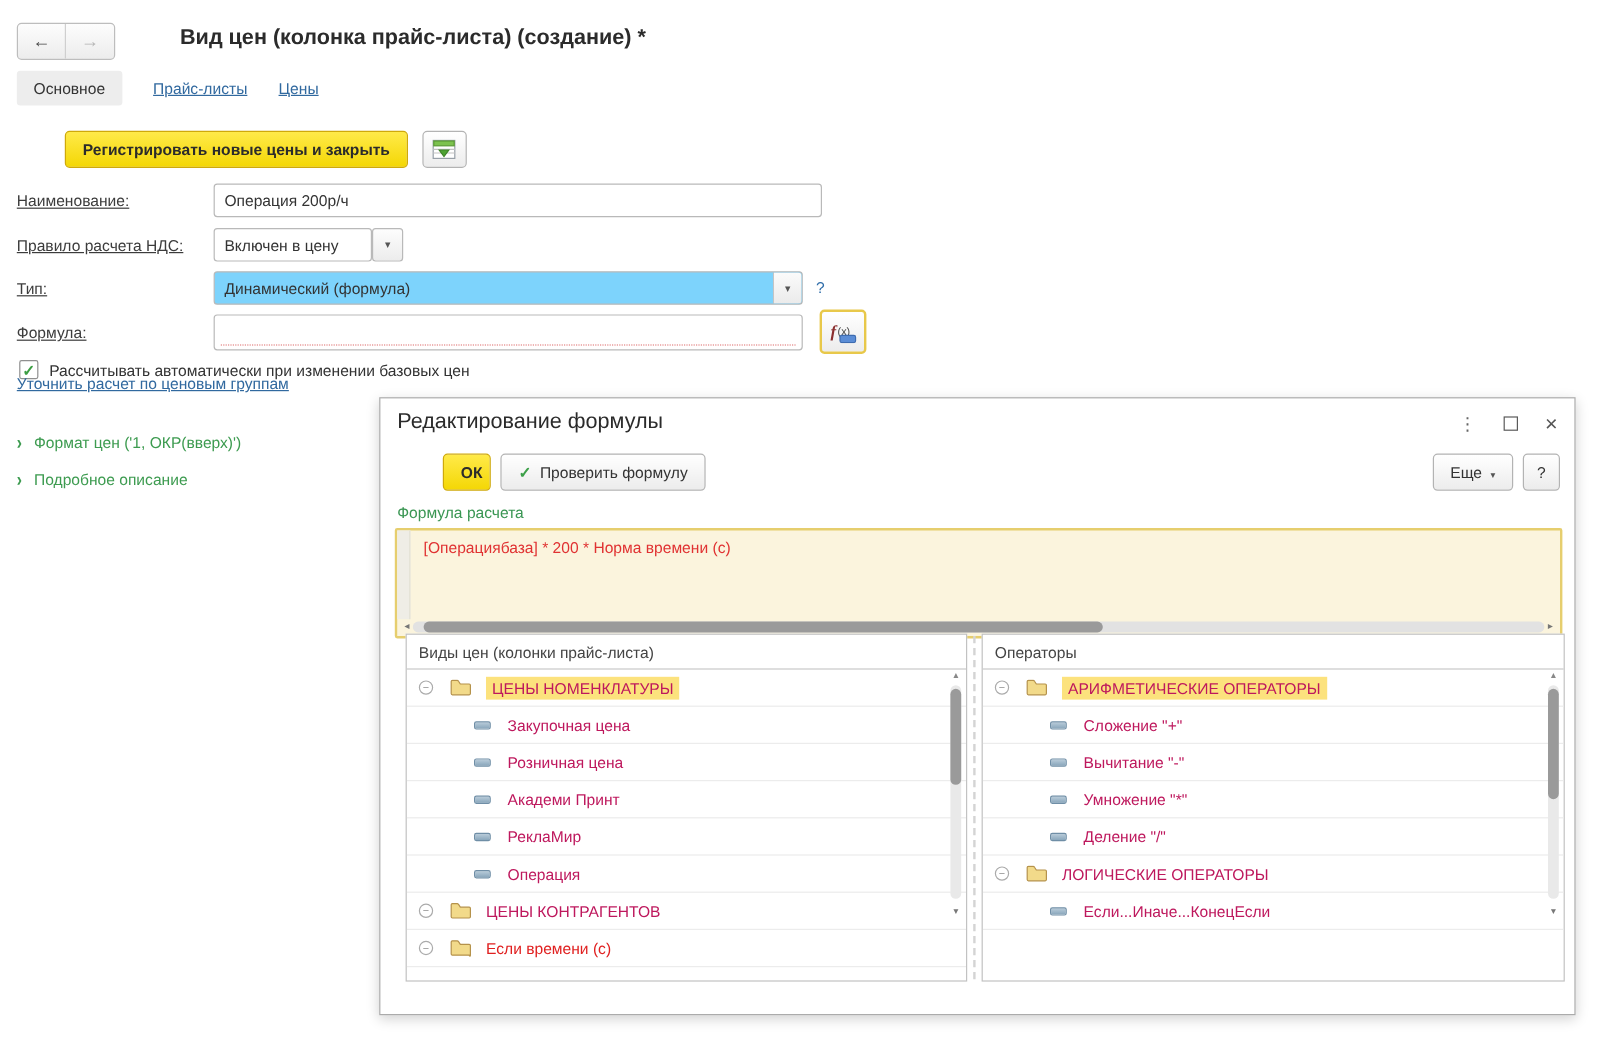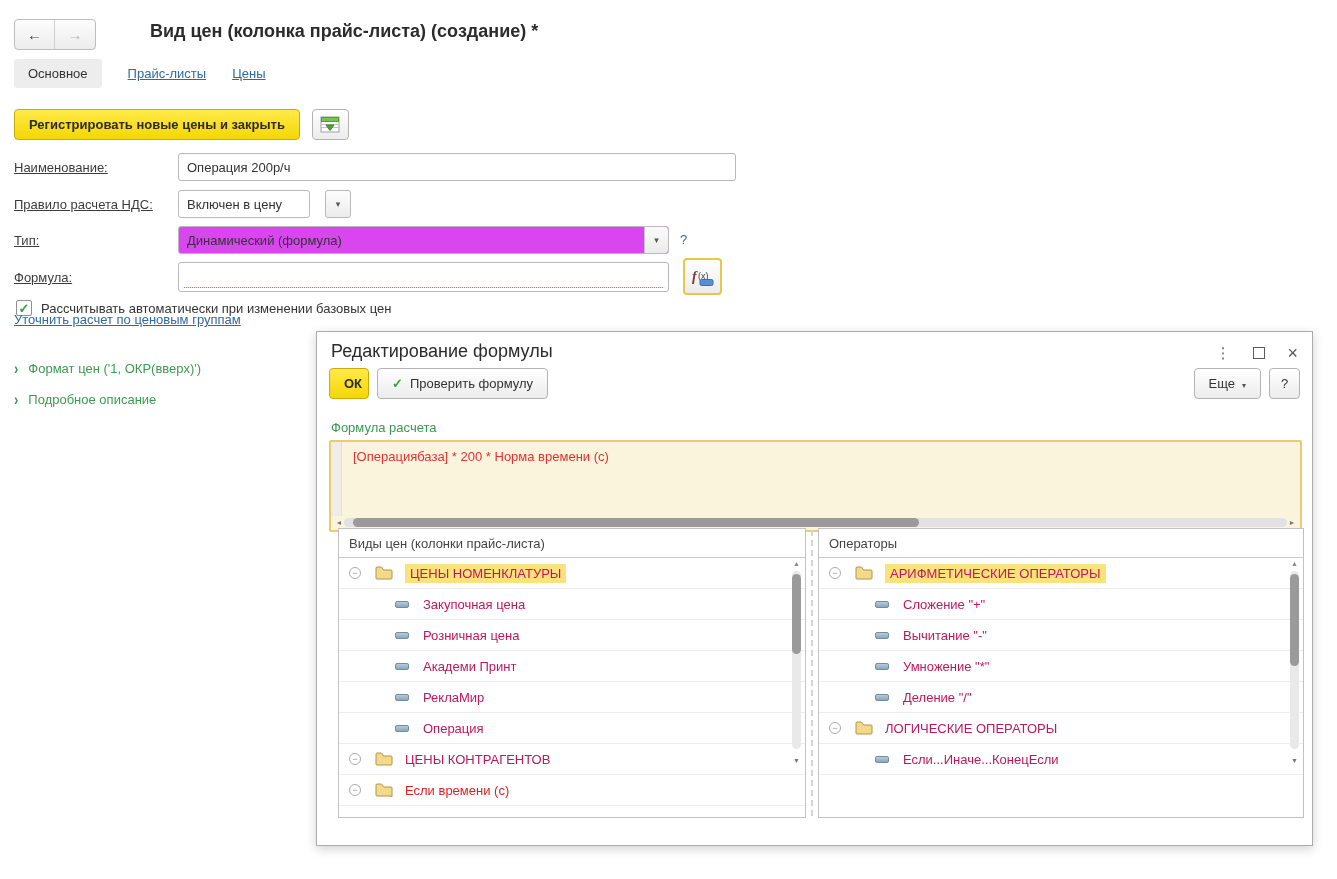--- a/index.html
+++ b/index.html
@@ -22,33 +22,33 @@
   .page-title { left:150px; top:21px; font-size:18px; font-weight:600; color:#2b2b2b; }
 
   .tabs { left:14px; top:59px; display:flex; align-items:center; gap:26px; }
   .tab-active { background:#ededed; border-radius:3px; padding:7px 14px; color:#333; }
   .tab-link { color:#31699f; text-decoration:underline; cursor:pointer; }
 
   .cmdbar { left:14px; top:109px; display:flex; gap:12px; align-items:center; }
   .btn { height:31px; border:1px solid #b3b3b3; border-radius:4px; background:linear-gradient(#ffffff,#ececec);
     padding:0 14px; font-size:13px; color:#333; cursor:pointer;
     font-family:"Liberation Sans",sans-serif; }
-  .btn-yellow { background:linear-gradient(#ffea49,#f4d705); border:1px solid #cfa90a; font-weight:bold; color:#2b2b2b; }
+  .btn-yellow { background:linear-gradient(#ffea49,#f4d705); border:1px solid #cfa90a; font-weight:bold; color:#2b2b2b;margin-left:40px; }
   .icon-btn { width:37px; padding:0; display:flex; align-items:center; justify-content:center; }
 
   .flabel { left:14px; color:#3c3c3c;text-decoration:underline; }
   .txt-input { border:1px solid #b9b9b9; border-radius:3px; background:#fff; height:28px;
     display:flex; align-items:center; padding:0 8px; }
-  .combo { border:1px solid #b9b9b9; border-radius:3px; background:#d946ef; height:28px;
+  .combo { border:1px solid #b9b9b9; border-radius:3px; background:#7dd3fc; height:28px;
     display:flex; align-items:stretch; }
   .combo .val { flex:1; display:flex; align-items:center; padding:0 8px; }
   .combo .arrow { width:24px; border-left:1px solid #c4c4c4; background:linear-gradient(#fbfbfb,#ebebeb);
     display:flex; align-items:center; justify-content:center; color:#555; font-size:9px; cursor:pointer;
     border-radius:0 3px 3px 0; }
-  .combo-split { display:flex; gap:15px;align-items:center; }
+  .combo-split { display:flex; gap:0;align-items:center; }
   .drop-btn { width:26px; height:28px; border:1px solid #b9b9b9; border-radius:3px;
     background:linear-gradient(#fdfdfd,#ececec); color:#555; font-size:9px; display:flex;
     align-items:center; justify-content:center; cursor:pointer; }
   .req { position:relative; }
   .req::after { content:""; position:absolute; left:5px; right:5px; bottom:3px;
     border-bottom:1px dotted #dd6a6a; }
   .help-link { color:#2f6da9; cursor:pointer; }
 
   .chk-row { left:16px; top:300px; display:flex; align-items:center; gap:9px; }
   .chk-box { width:16px; height:16px; border:1px solid #8f8f8f; border-radius:2px; background:#fff;
@@ -60,21 +60,21 @@
 
   
   .dialog { left:316px; top:331px; width:997px; height:515px; background:#fff;
     border:1px solid #ababab; box-shadow:0 3px 10px rgba(0,0,0,.18); }
   .dlg-title { left:14px; top:9px; font-size:18px; color:#2b2b2b; }
   .dlg-controls { right:14px; top:12px; display:flex; gap:22px; align-items:center; color:#555; }
   .dots { font-size:15px; letter-spacing:1px; cursor:pointer; color:#666; }
   .maxi { width:12px; height:12px; border:1.5px solid #5a5a5a; cursor:pointer; }
   .closex { font-size:18px; color:#555; cursor:pointer; line-height:12px; }
 
-  .dlg-cmdbar { left:12px; right:12px; top:36px; display:flex; gap:8px; align-items:flex-end; }
+  .dlg-cmdbar { left:12px; right:12px; top:46px; display:flex; gap:8px; align-items:flex-end; }
   .btn-ok { width:40px; font-weight:bold; }
   .check-ic { color:#3da049; font-weight:bold; margin-right:7px; }
   .spacer { flex:1; }
   .more-arrow { font-size:8px; color:#555; margin-left:7px; }
   .btn-help { width:31px; padding:0; }
 
   .frm-label { left:14px; top:88px; color:#3a9653; }
   .frm-box { left:12px; top:108px; width:973px; height:92px; border:2px solid #e6ce6e; border-radius:2px;
     background:#fbf4dd; }
   .frm-gutter { position:absolute; left:0; top:0; bottom:14px; width:11px; background:#efede6;
@@ -137,21 +137,21 @@
       <rect x="1" y="1" width="18" height="15" fill="#fff" stroke="#98a0a8"></rect>
       <rect x="1.5" y="1.5" width="17" height="4" fill="#7cc24e" stroke="#5a9a35"></rect>
       <line x1="1" y1="8.5" x2="19" y2="8.5" stroke="#c2c2c2"></line>
       <line x1="1" y1="11.5" x2="19" y2="11.5" stroke="#c2c2c2"></line>
       <path d="M6 9 L14 9 L10 14.5 Z" fill="#4da332" stroke="#3e8428"></path>
     </svg>
   </button>
 </div>
 
 <div class="abs flabel" style="top:160px;">Наименование:</div>
-<div class="abs txt-input" style="left:178px; top:153px; width:558px;">
+<div class="abs txt-input" style="left:178px; top:153px; width:507px;">
   <span>Операция 200р/ч</span>
 </div>
 
 <div class="abs flabel" style="top:197px;">Правило расчета НДС:</div>
 <div class="abs combo-split" style="left:178px; top:190px;">
   <div class="txt-input" style="width:132px;">
     <span>Включен в цену</span>
   </div>
   <div class="drop-btn">▾</div>
 </div>

